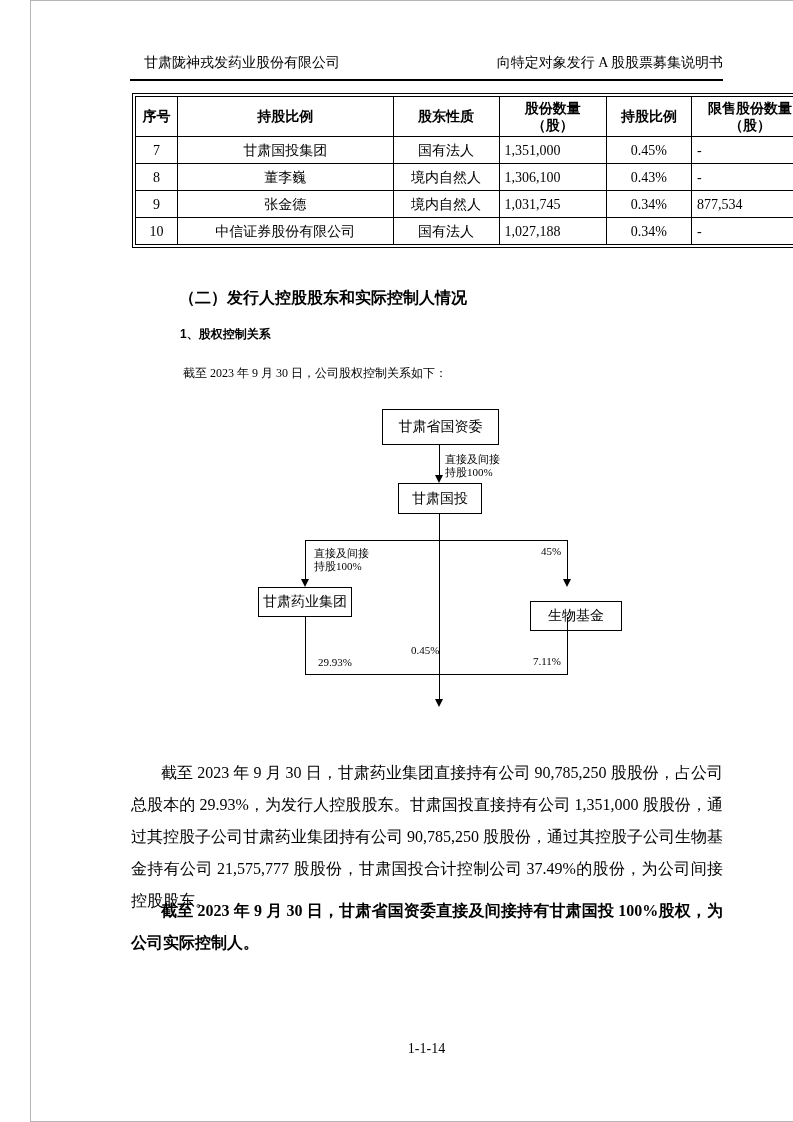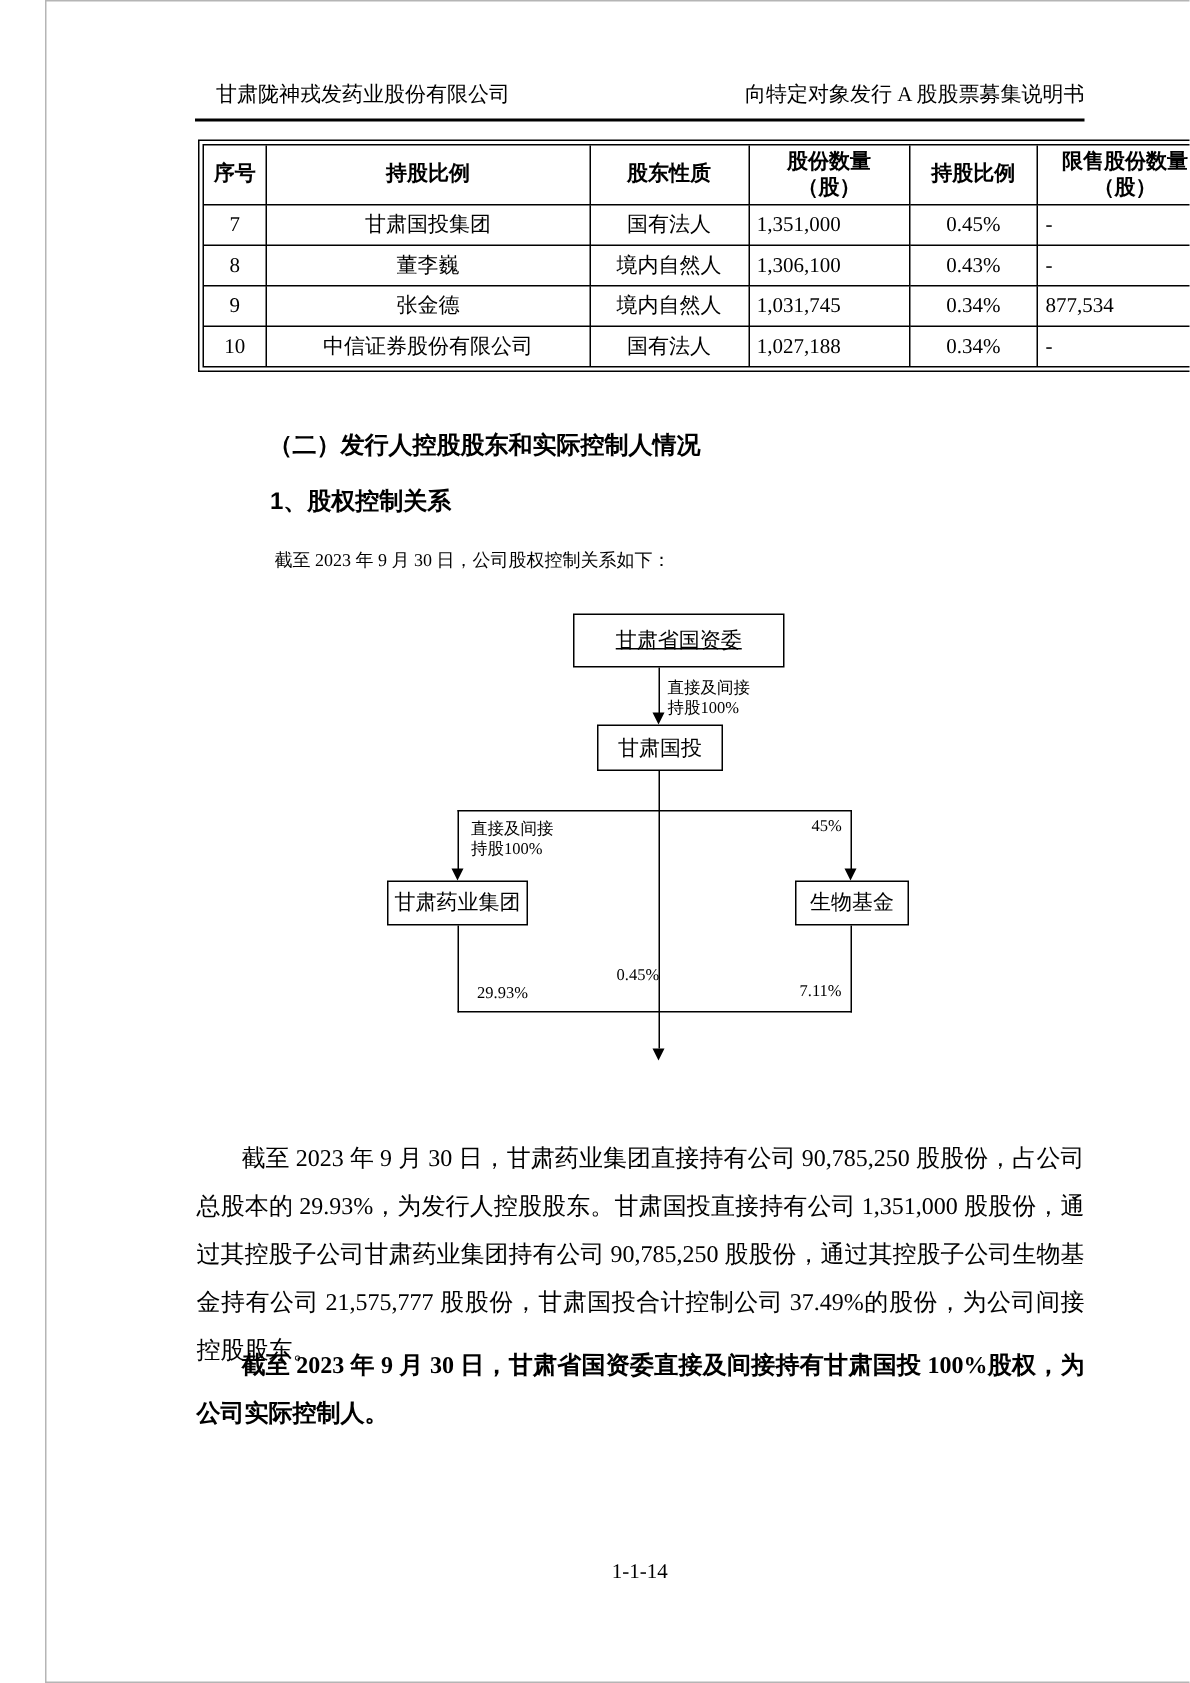--- a/index.html
+++ b/index.html
@@ -66,21 +66,21 @@
   
   .h2 {
     position: absolute; left: 100px; top: 287px; width: 592px;
     font-family: "Liberation Sans", "DejaVu Sans", sans-serif;
     font-weight: bold; font-size: 16px; line-height: 19px;
     padding-left: 48px; box-sizing: border-box;
   }
   .h3 {
     position: absolute; left: 100px; top: 324px; width: 592px;
     font-family: "Liberation Sans", "DejaVu Sans", sans-serif;
-    font-weight: bold; font-size: 16px; line-height: 19px;
+    font-weight: bold; font-size: 12px; line-height: 19px;
     padding-left: 49px; box-sizing: border-box;
   }
   .intro {
     position: absolute; left: 100px; top: 361px; width: 592px;
     font-size: 12px; line-height: 22px;
     padding-left: 52px; box-sizing: border-box;
   }
   .para {
     position: absolute; left: 100px; width: 592px;
     font-size: 16px; line-height: 32px;
@@ -91,24 +91,24 @@
 
   
   .diagram { position: absolute; left: 100px; top: 405px; width: 592px; height: 345px; }
   .dbox {
     position: absolute;
     border: 1.5px solid #000;
     box-sizing: border-box;
     display: flex; align-items: center; justify-content: center;
     font-size: 14px; background: #fff; white-space: nowrap;
   }
-  .box-gov      { left: 251px; top: 3px;   width: 141px; height: 36px; text-decoration: underline; }
+  .box-gov      { left: 251px; top: 3px;   width: 117px; height: 36px; }
   .box-guotou   { left: 267px; top: 77px;  width: 84px;  height: 31px; }
   .box-pharma   { left: 127px; top: 181px; width: 94px;  height: 30px; }
-  .box-biofund  { left: 399px; top: 181px; width: 76px;  height: 30px; }
+  .box-biofund  { left: 399px; top: 195px; width: 92px;  height: 30px; }
   .box-company  { left: 214px; top: 301px; width: 190px; height: 35px; }
   .vline { position: absolute; width: 1px; background: #000; }
   .hline { position: absolute; height: 1px; background: #000; }
   .arrow-down {
     position: absolute; width: 0; height: 0;
     border-left: 4px solid transparent;
     border-right: 4px solid transparent;
     border-top: 8px solid #000;
   }
   .dlabel {

